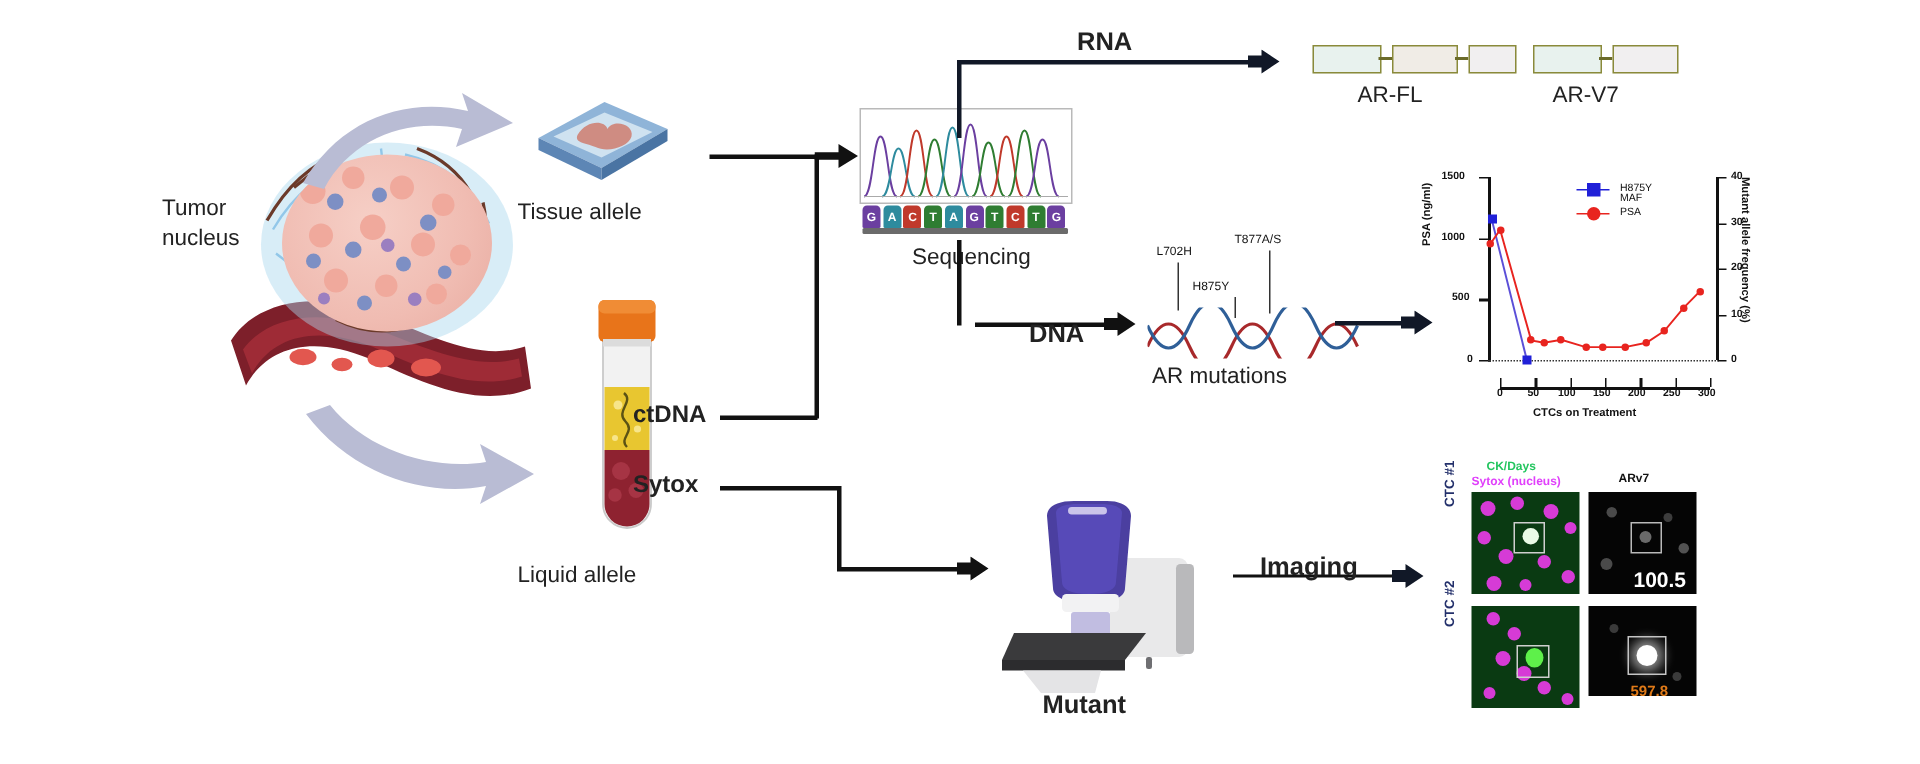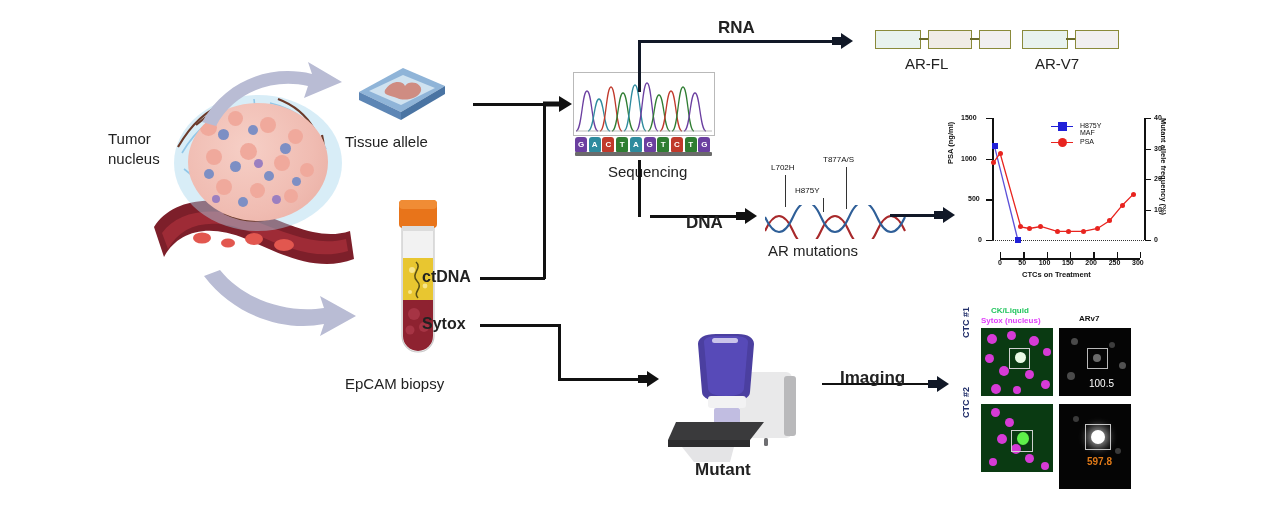--- a/index.html
+++ b/index.html
@@ -153,21 +153,21 @@
     <circle cx="35" cy="90" r="2.4" fill="#f7e58a"></circle>
   <circle cx="20" cy="96" r="2" fill="#f7e58a"></circle>
   <path d="M26 66 C 33 72, 20 78, 27 85 C 34 92, 22 96, 28 102" stroke="#5b5214" stroke-width="1.6" fill="none"></path>
   <circle cx="24" cy="118" r="6" fill="#a63444"></circle>
     <circle cx="34" cy="131" r="5" fill="#a63444"></circle>
   <circle cx="20" cy="134" r="4.5" fill="#a63444"></circle>
   <rect x="9" y="4" width="38" height="28" rx="4" fill="#e8741a"></rect>
   <rect x="9" y="4" width="38" height="9" rx="4" fill="#f08c35"></rect>
   <rect x="12" y="30" width="32" height="5" fill="#dcdcdc"></rect>
 </svg>
-<div class="abs lbl" style="left:345px;top:375px;">EpCAM biopsy</div>
+<div class="abs lbl" style="left:345px;top:375px;">Liquid allele</div>
 <div class="abs lbl bold" style="left:422px;top:268px;font-size:16px;">ctDNA</div>
 <div class="abs lbl bold" style="left:422px;top:315px;font-size:16px;">Sytox</div>
 
 <div class="ln" style="left:480px;top:277px;width:65px;height:2.5px;"></div>
 <div class="ln" style="left:543px;top:103px;width:2.5px;height:176px;"></div>
 <div class="ln" style="left:473px;top:103px;width:72px;height:2.5px;"></div>
 <svg class="abs" style="left:543px;top:95px;" width="30" height="18" viewBox="0 0 30 18">
   <path d="M0 6.5 L 16 6.5 L 16 1 L 29 9 L 16 17 L 16 11.5 L 0 11.5 Z" fill="#111"></path>
 </svg>
 
@@ -342,21 +342,21 @@
 </svg>
 <div class="abs lbl bold" style="left:695px;top:460px;font-size:17px;">Mutant</div>
 
 <div class="ln" style="left:822px;top:383px;width:112px;height:2px;"></div>
 <svg class="abs" style="left:928px;top:376px;" width="22" height="17" viewBox="0 0 22 17">
   <path d="M0 4 L 9 4 L 9 0 L 21 8 L 9 16 L 9 12 L 0 12 Z" fill="#111827"></path>
 </svg>
 <div class="abs lbl bold" style="left:840px;top:368px;font-size:17px;">Imaging</div>
 
 <div class="abs ctcpanel">
-  <div class="abs" style="left:16px;top:-16px;font-size:8px;font-weight:bold;color:#22c55e;">CK/Liquid</div>
+  <div class="abs" style="left:16px;top:-16px;font-size:8px;font-weight:bold;color:#22c55e;">CK/Days</div>
   <div class="abs" style="left:6px;top:-6px;font-size:8px;font-weight:bold;color:#e040fb;">Sytox (nucleus)</div>
   <div class="abs" style="left:104px;top:-8px;font-size:8px;font-weight:bold;color:#111;">ARv7</div>
 
   <div class="abs" style="left:-14px;top:16px;font-size:9px;font-weight:bold;color:#23306b;transform:rotate(-90deg);transform-origin:left top;white-space:nowrap;">CTC #1</div>
   <div class="abs" style="left:-14px;top:96px;font-size:9px;font-weight:bold;color:#23306b;transform:rotate(-90deg);transform-origin:left top;white-space:nowrap;">CTC #2</div>
 
   <div class="abs imgcell" style="left:6px;top:6px;width:72px;height:68px;background:#0a3a12;overflow:hidden;">
     <div class="blob" style="left:6px;top:6px;width:10px;height:10px;background:#d63bd6;"></div>
     <div class="blob" style="left:26px;top:3px;width:9px;height:9px;background:#d63bd6;"></div>
     <div class="blob" style="left:48px;top:8px;width:10px;height:10px;background:#d63bd6;"></div>
@@ -370,35 +370,35 @@
     <div class="blob" style="left:34px;top:24px;width:11px;height:11px;background:#eafbe6;"></div>
     <div class="abs" style="left:28px;top:20px;width:19px;height:19px;border:1px solid #cfcfcf;"></div>
   </div>
   <div class="abs imgcell" style="left:84px;top:6px;width:72px;height:68px;background:#050505;overflow:hidden;">
     <div class="blob" style="left:12px;top:10px;width:7px;height:7px;background:#4a4a4a;"></div>
     <div class="blob" style="left:50px;top:14px;width:6px;height:6px;background:#3d3d3d;"></div>
     <div class="blob" style="left:60px;top:34px;width:7px;height:7px;background:#525252;"></div>
     <div class="blob" style="left:8px;top:44px;width:8px;height:8px;background:#4a4a4a;"></div>
     <div class="blob" style="left:34px;top:26px;width:8px;height:8px;background:#6a6a6a;"></div>
     <div class="abs" style="left:28px;top:20px;width:19px;height:19px;border:1px solid #b9b9b9;"></div>
-    <div class="abs" style="left:30px;top:50px;font-size:10px;font-weight:normal;color:#fff;text-align:right;">100.5</div>
+    <div class="abs" style="left:30px;top:50px;font-size:14px;font-weight:bold;color:#fff;text-align:right;">100.5</div>
   </div>
 
   <div class="abs imgcell" style="left:6px;top:82px;width:72px;height:68px;background:#0a3a12;overflow:hidden;">
     <div class="blob" style="left:10px;top:4px;width:9px;height:9px;background:#d63bd6;"></div>
     <div class="blob" style="left:24px;top:14px;width:9px;height:9px;background:#d63bd6;"></div>
     <div class="blob" style="left:16px;top:30px;width:10px;height:10px;background:#d63bd6;"></div>
     <div class="blob" style="left:30px;top:40px;width:10px;height:10px;background:#d63bd6;"></div>
     <div class="blob" style="left:44px;top:50px;width:9px;height:9px;background:#d63bd6;"></div>
     <div class="blob" style="left:60px;top:58px;width:8px;height:8px;background:#d63bd6;"></div>
     <div class="blob" style="left:8px;top:54px;width:8px;height:8px;background:#d63bd6;"></div>
     <div class="blob" style="left:36px;top:28px;width:12px;height:13px;background:#5ef04a;"></div>
     <div class="abs" style="left:30px;top:26px;width:20px;height:20px;border:1px solid #cfcfcf;"></div>
   </div>
-  <div class="abs imgcell" style="left:84px;top:82px;width:72px;height:85px;background:#050505;overflow:hidden;">
+  <div class="abs imgcell" style="left:84px;top:82px;width:72px;height:60px;background:#050505;overflow:hidden;">
     <div class="blob" style="left:14px;top:12px;width:6px;height:6px;background:#3a3a3a;"></div>
     <div class="blob" style="left:56px;top:44px;width:6px;height:6px;background:#3a3a3a;"></div>
     <div class="blob" style="left:32px;top:26px;width:14px;height:14px;background:#ffffff;
          box-shadow:0 0 8px 4px rgba(255,255,255,0.55);"></div>
     <div class="abs" style="left:26px;top:20px;width:24px;height:24px;border:1px solid #c5c5c5;"></div>
     <div class="abs" style="left:28px;top:52px;font-size:10px;font-weight:bold;color:#e07a18;">597.8</div>
   </div>
 </div>
 
 </body></html>

